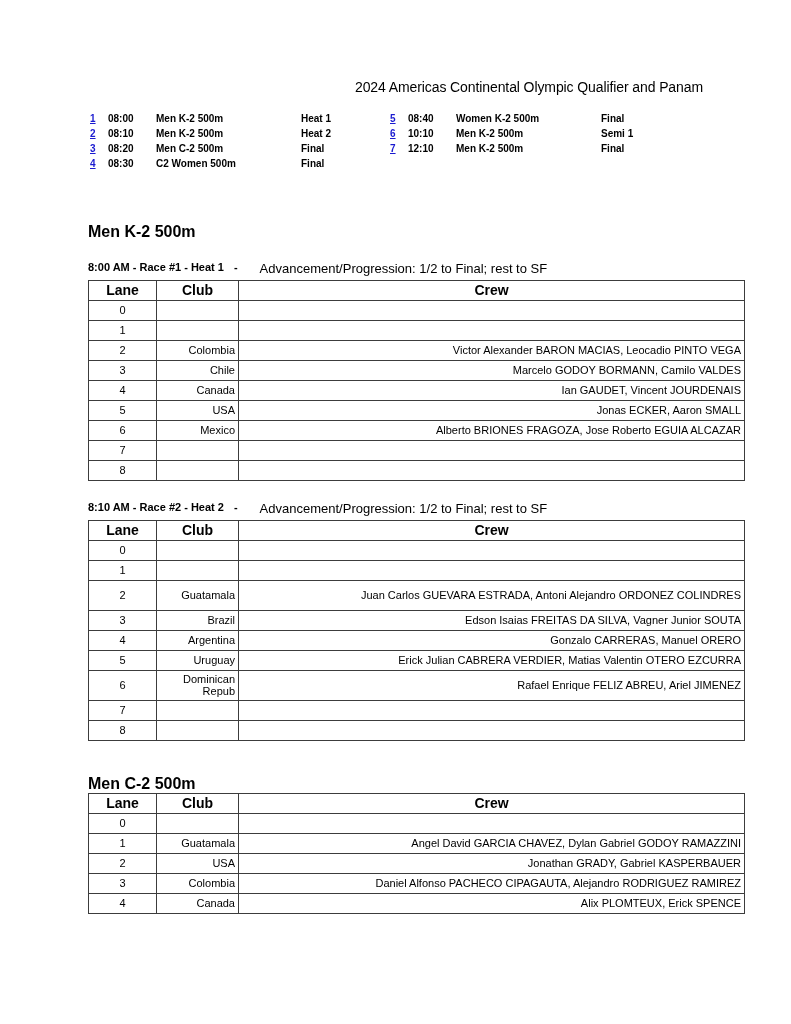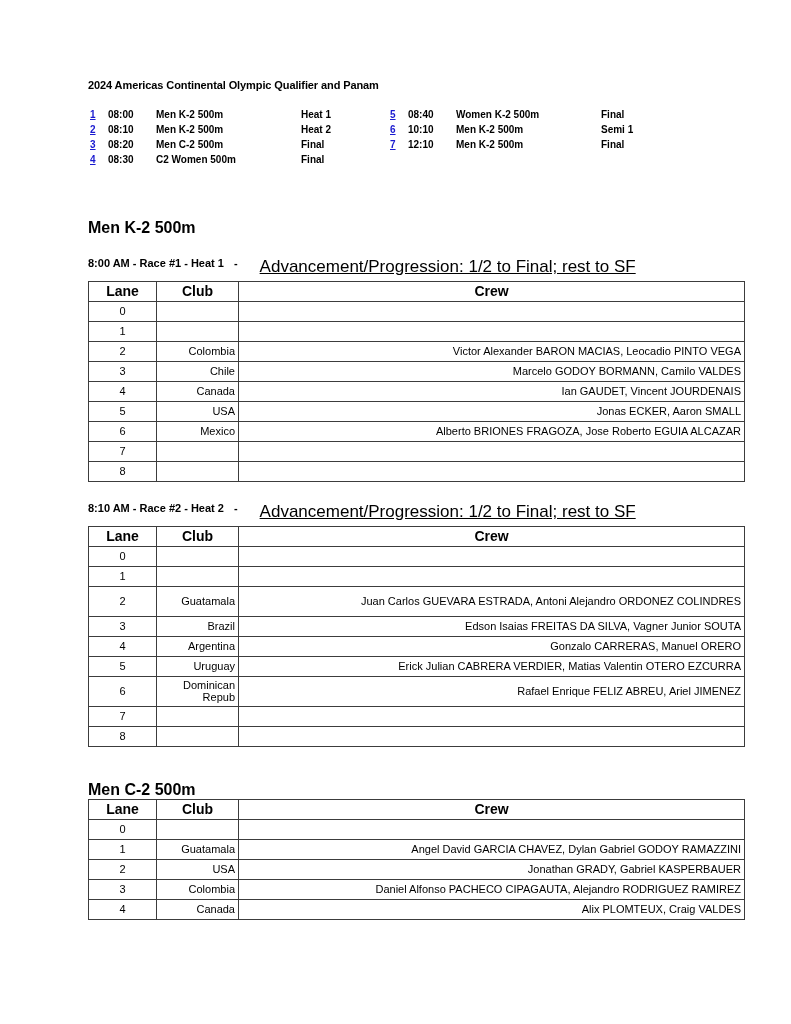--- a/index.html
+++ b/index.html
@@ -16,23 +16,23 @@
     overflow: hidden;
   }
   .page {
     width: 791px;
     height: 1024px;
     box-sizing: border-box;
     padding: 78px 48px 0 48px;
     position: relative;
   }
   h1.doc-title {
-    font-size: 11px;
-    font-weight: bold;
-    text-align: left;
+    font-size: 14px;
+    font-weight: normal;
+    text-align: right;
     line-height: 1.35;
     margin: 0 40px 14px 40px;
     letter-spacing: -0.1px;
   }
   
   .schedule {
     display: flex;
     gap: 0px;
     margin: 8px 0 0 0;
     padding-left: 42px;
@@ -77,22 +77,21 @@
     align-items: flex-start;
   }
   .race-line .race-label {
     white-space: pre;
   }
   .race-line .dash {
     padding: 0 22px 0 10px;
   }
   .race-line .adv {
     font-weight: normal;
-    font-size: 17px;
-    text-decoration: underline;
+    font-size: 13px;
   }
   
   table.heat {
     border-collapse: collapse;
     margin: 0 0 0 40px;
     width: 656px;
     table-layout: fixed;
   }
   table.heat th, table.heat td {
     border: 1px solid #3c3c3c;
@@ -345,19 +344,19 @@
             <td class="crew">Jonathan GRADY, Gabriel KASPERBAUER</td>
           </tr>
           <tr>
             <td class="lane">3</td>
             <td class="club">Colombia</td>
             <td class="crew">Daniel Alfonso PACHECO CIPAGAUTA, Alejandro RODRIGUEZ RAMIREZ</td>
           </tr>
           <tr>
             <td class="lane">4</td>
             <td class="club">Canada</td>
-            <td class="crew">Alix PLOMTEUX, Craig VALDES</td>
+            <td class="crew">Alix PLOMTEUX, Erick SPENCE</td>
           </tr>
         </tbody>
       </table>
     </div>
 
 </div>
 
 </body></html>

